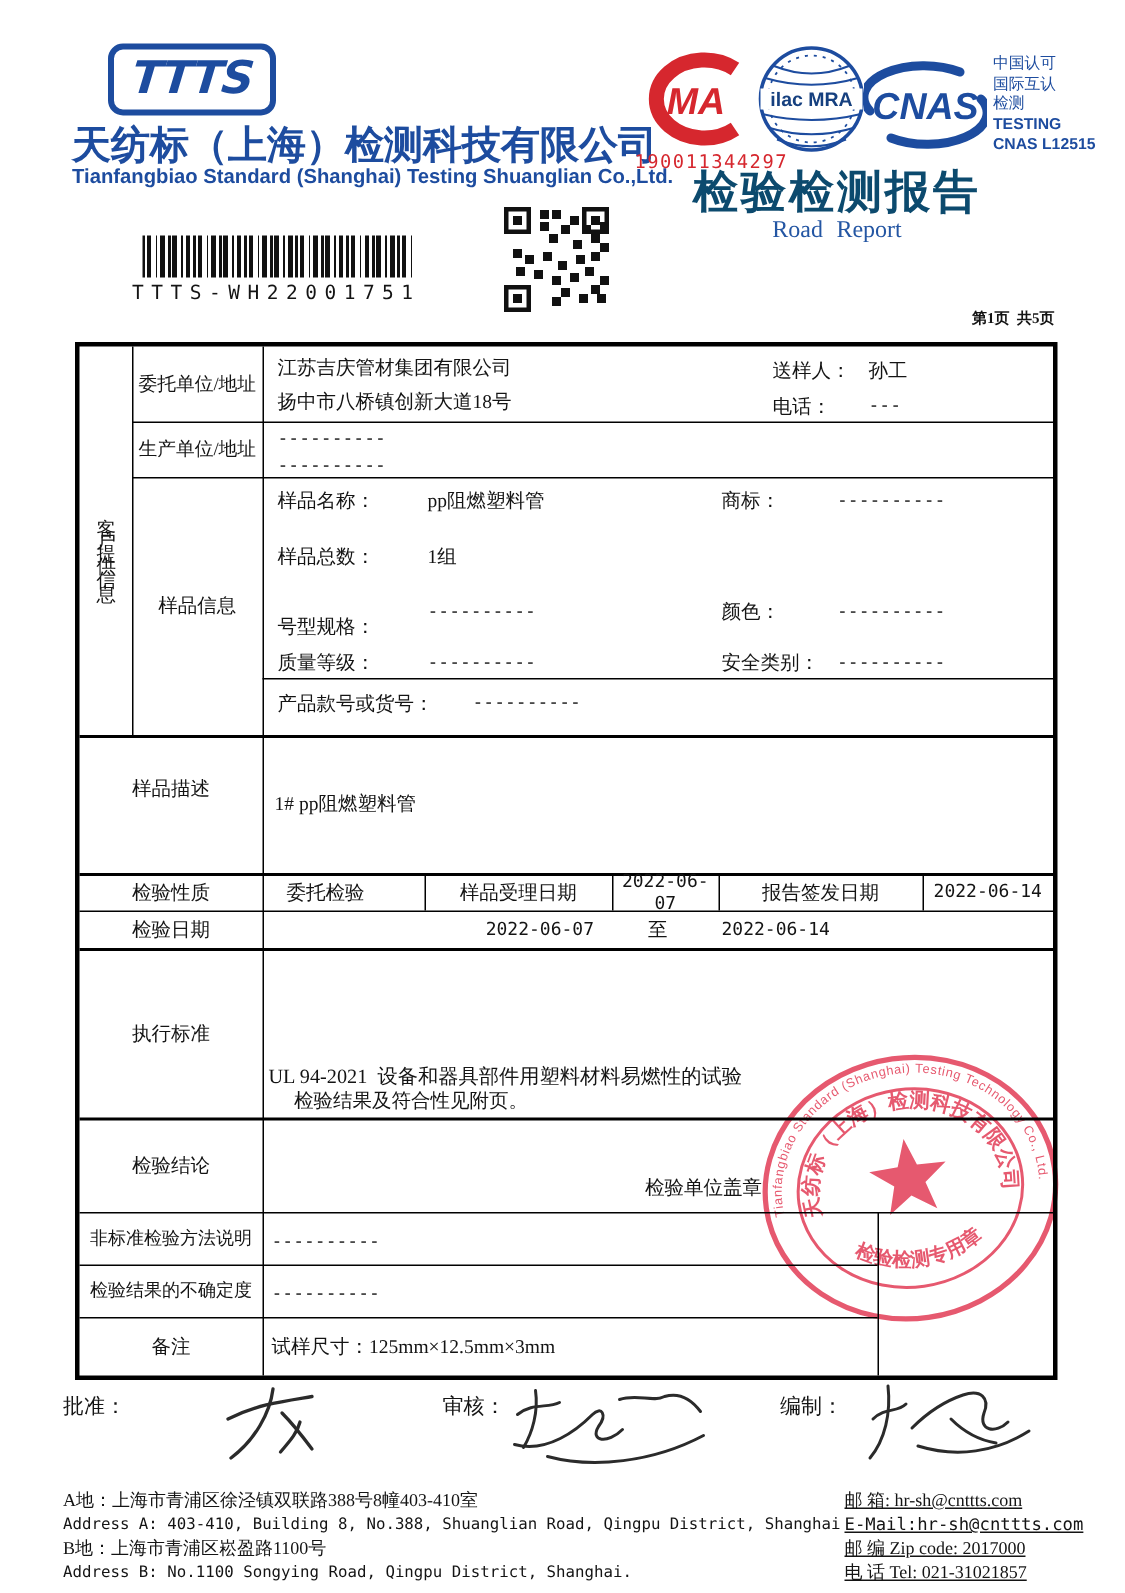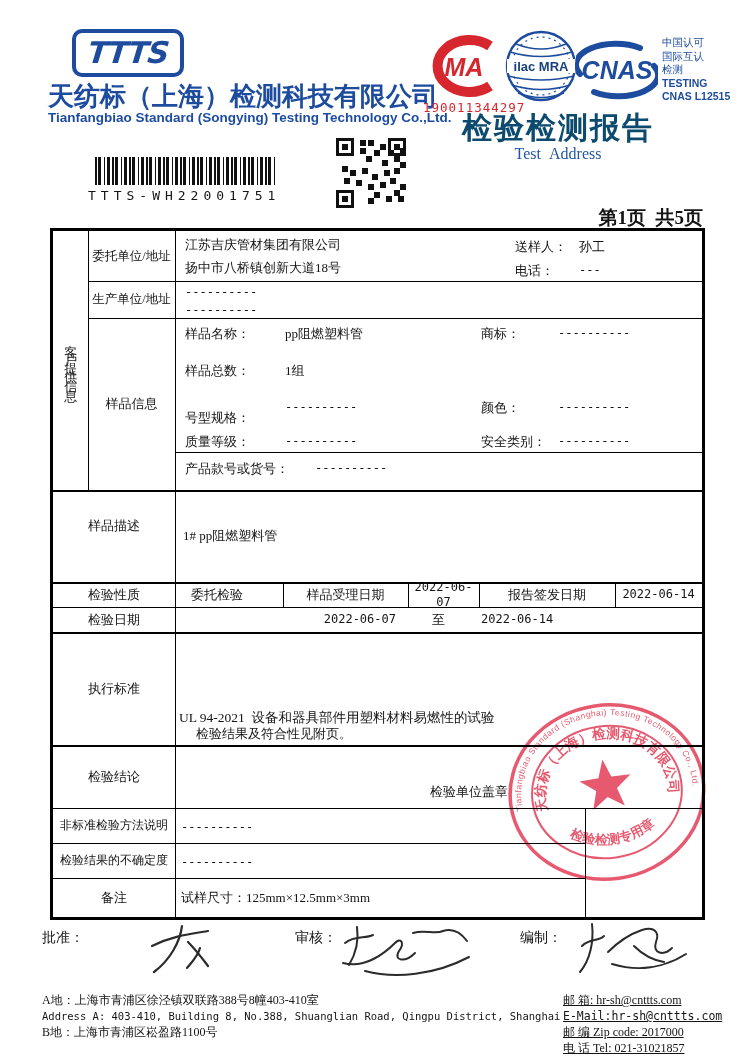--- a/index.html
+++ b/index.html
@@ -38,21 +38,21 @@
   .accr{position:absolute;left:662px;top:36px;color:#1d4c9f;font-size:10.5px;
         line-height:13.5px;font-family:"Liberation Sans","DejaVu Sans",sans-serif;}
   .cma-num{position:absolute;left:423px;top:100px;color:#d6272e;font-size:12.5px;
         font-family:"DejaVu Sans Mono","Liberation Mono",monospace;letter-spacing:1px;}
   .barcode{position:absolute;left:95px;top:157px;width:180px;height:28px;
         background:repeating-linear-gradient(90deg,#111 0 2px,#fff 2px 3px,#111 3px 6px,
         #fff 6px 9px,#111 9px 10px,#fff 10px 12px,#111 12px 15px,#fff 15px 17px);}
   .barcode-text{position:absolute;left:88px;top:188px;font-family:"DejaVu Sans Mono","Liberation Mono",monospace;
         font-size:13px;letter-spacing:5px;}
   .page-ind{position:absolute;left:553px;top:205px;width:150px;text-align:right;
-        font-size:19px;font-weight:bold;white-space:pre;}
+        font-size:10px;font-weight:bold;white-space:pre;}
   
   .qr{position:absolute;left:336px;top:138px;width:70px;height:70px;background:#fff;}
   .finder{position:absolute;width:18px;height:18px;border:3px solid #111;box-sizing:border-box;}
   .finder::after{content:"";position:absolute;left:3px;top:3px;width:6px;height:6px;background:#111;}
   .qr-dots{position:absolute;left:24px;top:2px;width:6px;height:6px;background:#111;
     box-shadow:8px 0 #111,20px 4px #111,28px 10px #111,14px 10px #111,0 8px #111,
       6px 16px #111,22px 20px #111,34px 16px #111,40px 8px #111,-18px 26px #111,
       -10px 30px #111,2px 28px #111,12px 34px #111,24px 30px #111,34px 28px #111,
       40px 22px #111,-16px 38px #111,-4px 40px #111,8px 44px #111,20px 42px #111,
       30px 38px #111,40px 44px #111,34px 50px #111,14px 52px #111,26px 56px #111,
@@ -70,21 +70,21 @@
 </style>
 </head>
 <body>
 
 <div class="page">
 
   <div class="logo-box">
     <span>TTTS</span>
   </div>
   <div class="company-cn">天纺标（上海）检测科技有限公司</div>
-  <div class="company-en">Tianfangbiao Standard (Songying) Testing Technology Co.,Ltd.</div>
+  <div class="company-en">Tianfangbiao Standard (Shanghai) Testing Shuanglian Co.,Ltd.</div>
 
   <svg class="abs" style="left:423px;top:34px;" width="80" height="64" viewBox="0 0 80 64">
     <path d="M 67,12 A 32,26 0 1 0 67,52" fill="none" stroke="#d6272e" stroke-width="10"></path>
     <text x="41" y="42" text-anchor="middle" font-size="25" font-weight="bold" font-style="italic" fill="#d6272e" font-family="Liberation Sans, sans-serif">MA</text>
   </svg>
   <div class="cma-num">190011344297</div>
 
   <svg class="abs" style="left:504px;top:28px;" width="74" height="78" viewBox="0 0 74 78">
     <circle cx="37" cy="38" r="34" fill="none" stroke="#1d4c9f" stroke-width="2.4"></circle>
     <path d="M 12,16 Q 37,26 62,16" fill="none" stroke="#1d4c9f" stroke-width="1.4"></path>
@@ -105,21 +105,21 @@
 
   <div class="accr">
     <div>中国认可</div>
     <div>国际互认</div>
     <div>检测</div>
     <div class="bold">TESTING</div>
     <div class="bold">CNAS L12515</div>
   </div>
 
   <div class="title-cn">检验检测报告</div>
-  <div class="title-en">Test Address</div>
+  <div class="title-en">Road Report</div>
 
   <div class="barcode"></div>
   <div class="barcode-text">TTTS-WH22001751</div>
   <div class="qr">
     <div class="finder" style="left:0;top:0;"></div>
     <div class="finder" style="left:52px;top:0;"></div>
     <div class="finder" style="left:0;top:52px;"></div>
     <div class="qr-dots"></div>
   </div>
 
@@ -264,20 +264,21 @@
       <path d="M 40,40 C 52,28 62,22 74,18 C 86,14 92,20 88,30 C 84,42 96,44 104,36"></path>
       <path d="M 66,34 C 74,42 84,48 96,50"></path>
       <path d="M 44,52 C 70,60 96,56 118,42"></path>
     </g>
   </svg>
 
   <div class="abs" style="left:42px;top:992px;">
     <div class="ft-cn">A地：上海市青浦区徐泾镇双联路388号8幢403-410室</div>
     <div class="ft-en">Address A: 403-410, Building 8, No.388, Shuanglian Road, Qingpu District, Shanghai</div>
     <div class="ft-cn">B地：上海市青浦区崧盈路1100号</div>
+    <div class="ft-en">Address B: No.1100 Songying Road, Qingpu District, Shanghai.</div>
   </div>
   <div class="abs" style="left:563px;top:992px;text-decoration:underline;">
     <div class="ft-cn">邮 箱: hr-sh@cnttts.com</div>
     <div class="ft-en" style="font-size:11.5px;">E-Mail:hr-sh@cnttts.com</div>
     <div class="ft-cn">邮 编 Zip code: 2017000</div>
     <div class="ft-cn">电 话 Tel: 021-31021857</div>
   </div>
 
 </div>
 

